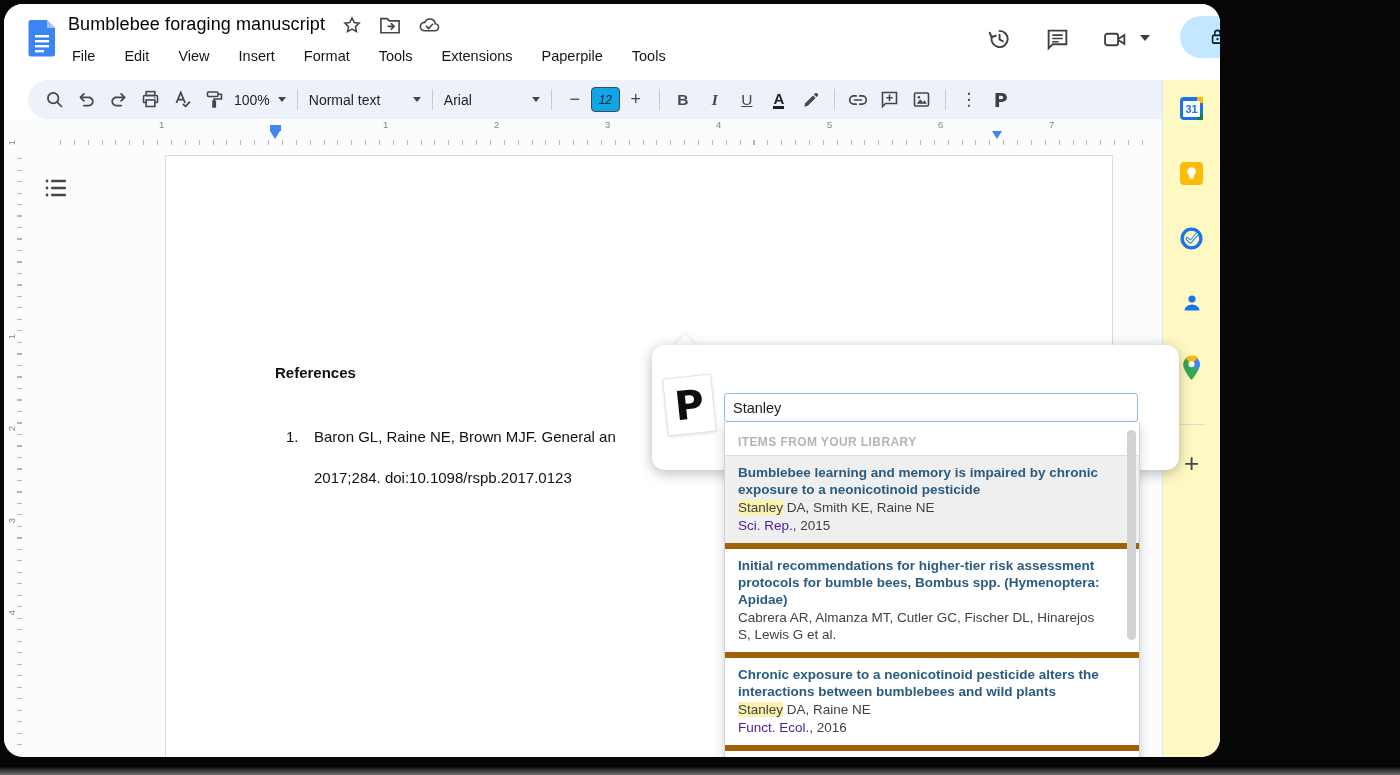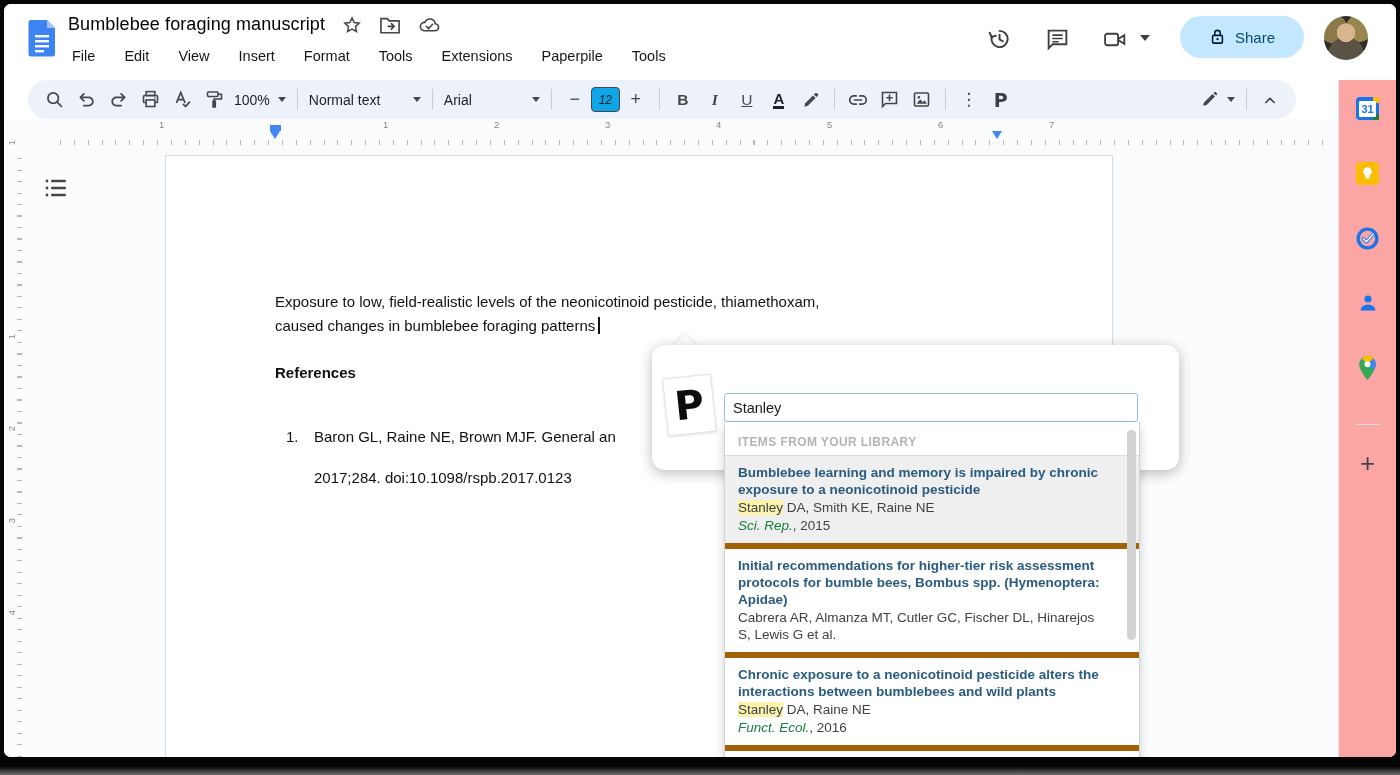--- a/index.html
+++ b/index.html
@@ -1,21 +1,21 @@
 <!DOCTYPE html>
 <html><head>
 <meta charset="utf-8">
 <style>
   html,body{margin:0;padding:0;width:1400px;height:775px;overflow:hidden;
     background:#060606;font-family:"Liberation Sans","DejaVu Sans",sans-serif;}
   .stage{position:relative;width:1400px;height:775px;}
   .bottom-glow{position:absolute;left:0;right:0;bottom:0;height:9px;
     background:linear-gradient(to bottom,#000 0%,#6f6f6f 100%);}
-  .window{position:absolute;left:4px;top:4px;width:1392px;height:753px;
-    background:#fff;border-radius:7px;overflow:hidden;}
+  .window{position:absolute;left:4px;top:4px;width:1216px;height:753px;
+    background:#fff;border-radius:19px;overflow:hidden;}
 
   
   .header{position:absolute;left:0;top:0;right:0;height:76px;background:#fff;}
   .docs-logo{position:absolute;left:24px;top:15px;width:28px;height:38px;}
   .doc-title-row{position:absolute;left:64px;top:10px;display:flex;align-items:center;gap:17px;}
   .doc-title{font-size:18px;color:#030303;letter-spacing:.1px;}
   .title-icon{color:#444746;display:flex;align-items:center;}
   .menubar{position:absolute;left:66px;top:42px;display:flex;gap:25px;}
   .menu-item{font-size:14.5px;color:#161616;padding:2px 2px;border-radius:6px;cursor:default;}
   .hdr-icon{position:absolute;top:20px;width:30px;height:30px;display:flex;align-items:center;
@@ -45,21 +45,21 @@
   .fontsize-box{width:27px;height:23px;border:1.5px solid #474747;border-radius:4px;display:flex;
     align-items:center;justify-content:center;font-size:12px;color:#1f1f1f;background:#0ea5e9;font-style:italic;}
   .tb-letter{font-size:15.5px;color:#444746;}
   .b{font-weight:bold;} .i{font-style:italic;font-family:"Liberation Serif",serif;font-weight:bold;}
   .u{text-decoration:underline;}
   .a-color{font-size:15px;font-weight:bold;color:#202124;border-bottom:3.5px solid #202124;line-height:15px;}
   .pp-p{font-weight:800;font-size:19px;color:#3c4043;font-family:"DejaVu Sans",sans-serif;}
   .dots{font-size:17px;color:#444746;letter-spacing:0;}
 
   
-  .side-panel{position:absolute;top:76px;right:0;width:58px;bottom:0;background:#fca5a5;
+  .side-panel{position:absolute;top:76px;right:0;width:58px;bottom:0;background:#fef9c3;
     border-left:1px solid #e3e5e8;display:flex;flex-direction:column;align-items:center;padding-top:15px;box-sizing:border-box;}
   .sp-icon{width:26px;height:26px;margin-bottom:39px;position:relative;display:flex;align-items:center;justify-content:center;}
   .sp-divider{width:26px;height:1px;background:#dadce0;margin:4px 0 28px;}
   .sp-plus{font-size:26px;color:#444746;font-weight:300;line-height:20px;}
   .cal{width:23px;height:23px;background:#1a73e8;border-radius:4px;position:relative;}
   .cal .inner{position:absolute;left:3px;top:4px;right:3px;bottom:3px;background:#fff;border-radius:1px;
     display:flex;align-items:center;justify-content:center;font-size:11px;font-weight:bold;color:#1a73e8;}
   .cal .g{position:absolute;right:0;bottom:0;width:6px;height:6px;background:#188038;}
   .cal .y{position:absolute;right:0;top:0;width:6px;height:6px;background:#fbbc04;}
   .keep{width:23px;height:23px;background:#fbbc04;border-radius:4px;display:flex;align-items:center;justify-content:center;}
@@ -105,21 +105,21 @@
     font-family:"Liberation Sans",sans-serif;background:#fff;}
   .pp-dropdown{position:absolute;left:720px;top:418px;width:416px;height:337px;background:#fff;
     border:1px solid #d2d2d2;border-top:none;box-sizing:border-box;box-shadow:0 4px 10px rgba(0,0,0,.18);overflow:hidden;}
   .pp-scrollthumb{position:absolute;right:3px;top:8px;width:9px;height:210px;background:#d3d3d3;border-radius:5px;}
   .pp-section-header{padding:13px 30px 6px 13px;font-size:12px;font-weight:bold;color:#b4b4b4;letter-spacing:.4px;}
   .pp-item{padding:8px 30px 9px 13px;border-top:6px solid #a16207;}
   .pp-item.selected{background:#efefef;}
   .pp-item .t{font-size:13.5px;font-weight:bold;color:#2a5b80;line-height:17px;}
   .pp-item .au{font-size:13.5px;color:#3f4246;line-height:17px;margin-top:1px;}
   .pp-item .jr{font-size:13.5px;color:#3f4246;line-height:17px;margin-top:1px;}
-  .pp-item .jname{color:#15803d;font-style:italic;}
+  .pp-item .jname{color:#4c1d95;}
   .hl{background:#fbf3ab;}
   .etal{}
   svg{display:block;}
 </style>
 </head>
 <body>
 
 <div class="stage">
   <div class="window">
 
@@ -380,24 +380,20 @@
             <rect x="7" y="2.8" width="15" height="2.4" rx="1"></rect>
           <circle cx="3" cy="11" r="1.4"></circle>
             <rect x="7" y="9.8" width="15" height="2.4" rx="1"></rect>
           <circle cx="3" cy="18" r="1.4"></circle>
             <rect x="7" y="16.8" width="15" height="2.4" rx="1"></rect>
         </svg>
       </div>
 
       <div class="page"></div>
 
-      <div class="doc-par">
-        <span>Exposure to low, field-realistic levels of the neonicotinoid pesticide, thiamethoxam,</span><br>
-        <span>caused changes in bumblebee foraging patterns</span><span class="cursor-bar"></span>
-      </div>
       <div class="doc-heading">References</div>
       <div class="ref-row">
         <div class="ref-num">1.</div>
         <div class="ref-lines">
           <span>Baron GL, Raine NE, Brown MJF. General an</span><br>
           <br>
           <span>2017;284. doi:10.1098/rspb.2017.0123</span>
         </div>
       </div>
     </div>

